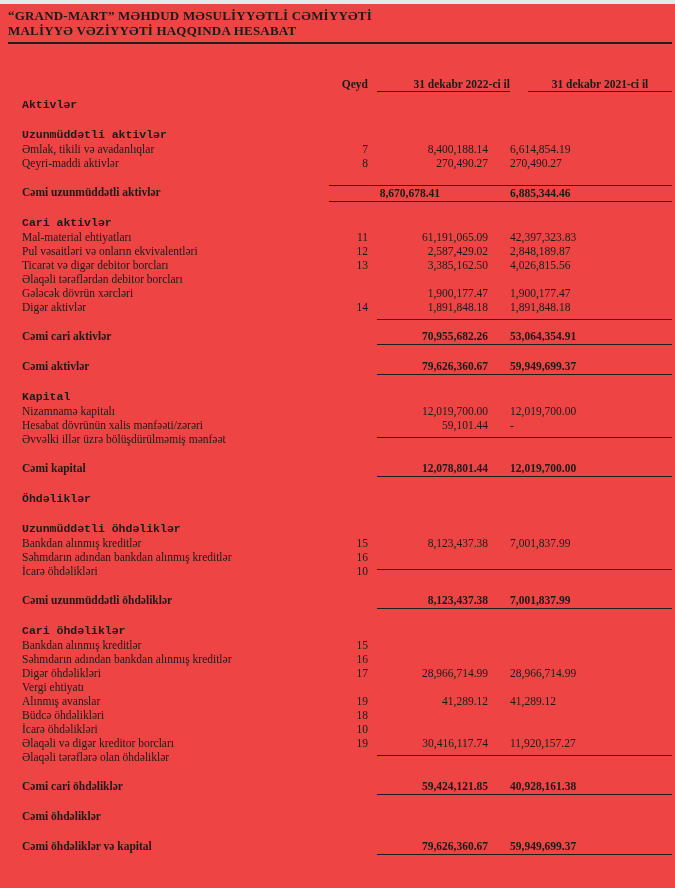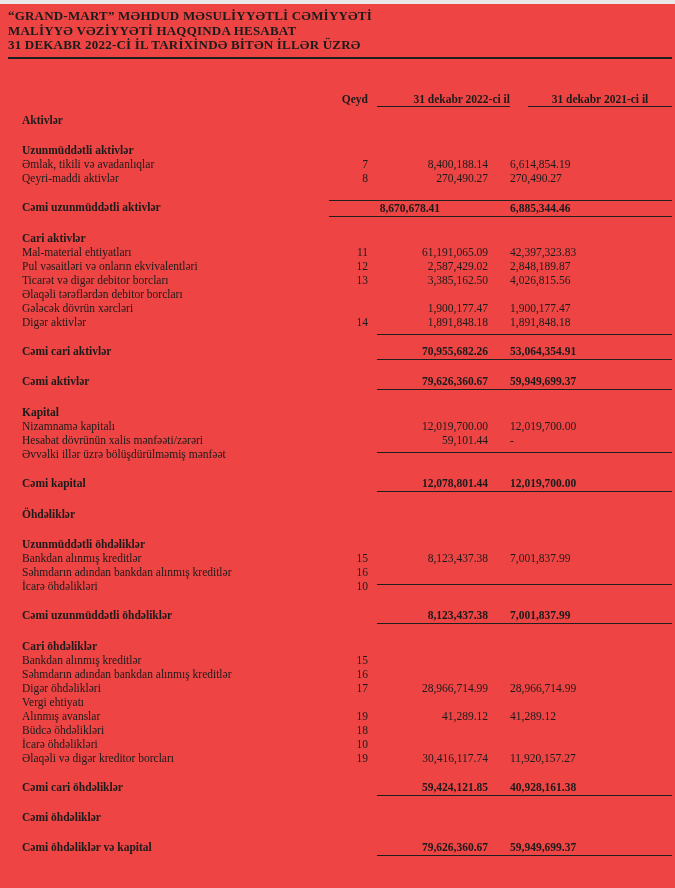--- a/index.html
+++ b/index.html
@@ -23,35 +23,34 @@
   .v1 { width:133px; text-align:right; padding-right:22px; box-sizing:border-box; white-space:nowrap; }
   .v2 { width:162px; text-align:left; padding-right:32px; box-sizing:border-box; white-space:nowrap; }
   .v2.dash { padding-right:58px; }
 
   
   .hdr { font-weight:bold; margin-top:33px; height:17px; }
   .hdr .v1 { text-align:right; padding:0; border-bottom:1.5px solid #1f1f1f; }
   .hdr .v2 { text-align:center; padding:0; width:144px; margin-left:18px; border-bottom:1.5px solid #1f1f1f; }
 
   
-  .row.section { font-weight:bold; margin-top:16px; }
+  .row.section { font-weight:bold; margin-top:16px;font-family:Liberation Mono, monospace; }
   #rows > .row:first-child { margin-top:4px; }
   .row.total { font-weight:bold; margin-top:15px; height:15px; }
   .row.total .vals { border-bottom:1.8px solid #1f1f1f; height:15px; }
   .row.total.t .vals { border-top:1.2px solid #1f1f1f;gap:48px; }
   .row.u .vals { border-bottom:1.2px solid #1f1f1f; padding-bottom:5px; }
 </style>
 </head>
 <body>
 
 <div class="page">
   <header>
     <div class="t1">“GRAND-MART” MƏHDUD MƏSULİYYƏTLİ CƏMİYYƏTİ</div>
     <div class="t1">MALİYYƏ VƏZİYYƏTİ HAQQINDA HESABAT</div>
-    <div class="t1">31 DEKABR 2022-Cİ İL TARİXİNDƏ BİTƏN İLLƏR ÜZRƏ</div>
   </header>
   <div class="title-rule"></div>
 
   <div class="table">
     <div class="row hdr">
       <div class="lbl"></div>
       <div class="note">Qeyd</div>
       <div class="vals">
         <div class="v1">31 dekabr 2022-ci il</div>
         <div class="v2">31 dekabr 2021-ci il</div>
@@ -323,20 +322,28 @@
           </div>
         </div>
         <div class="row item">
           <div class="lbl">Əlaqəli və digər kreditor borcları</div>
           <div class="note">19</div>
           <div class="vals">
             <div class="v1">30,416,117.74</div>
             <div class="v2">11,920,157.27</div>
           </div>
         </div>
+        <div class="row item u">
+          <div class="lbl">Əlaqəli tərəflərə olan öhdəliklər</div>
+          <div class="note"></div>
+          <div class="vals">
+            <div class="v1"></div>
+            <div class="v2"></div>
+          </div>
+        </div>
         <div class="row total">
           <div class="lbl">Cəmi cari öhdəliklər</div>
           <div class="note"></div>
           <div class="vals">
             <div class="v1">59,424,121.85</div>
             <div class="v2">40,928,161.38</div>
           </div>
         </div>
         <div class="row total">
           <div class="lbl">Cəmi öhdəliklər</div>

